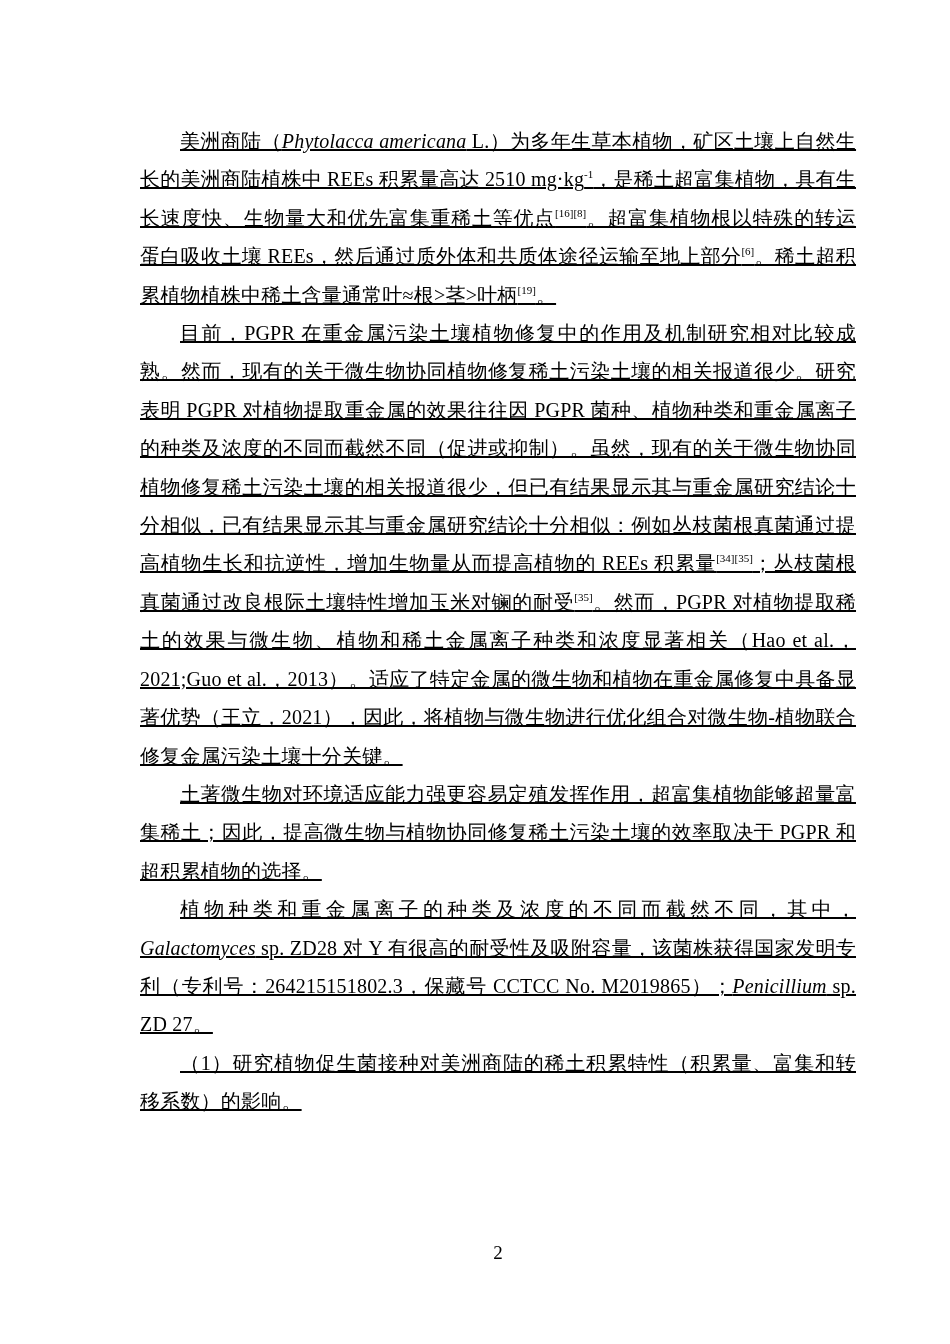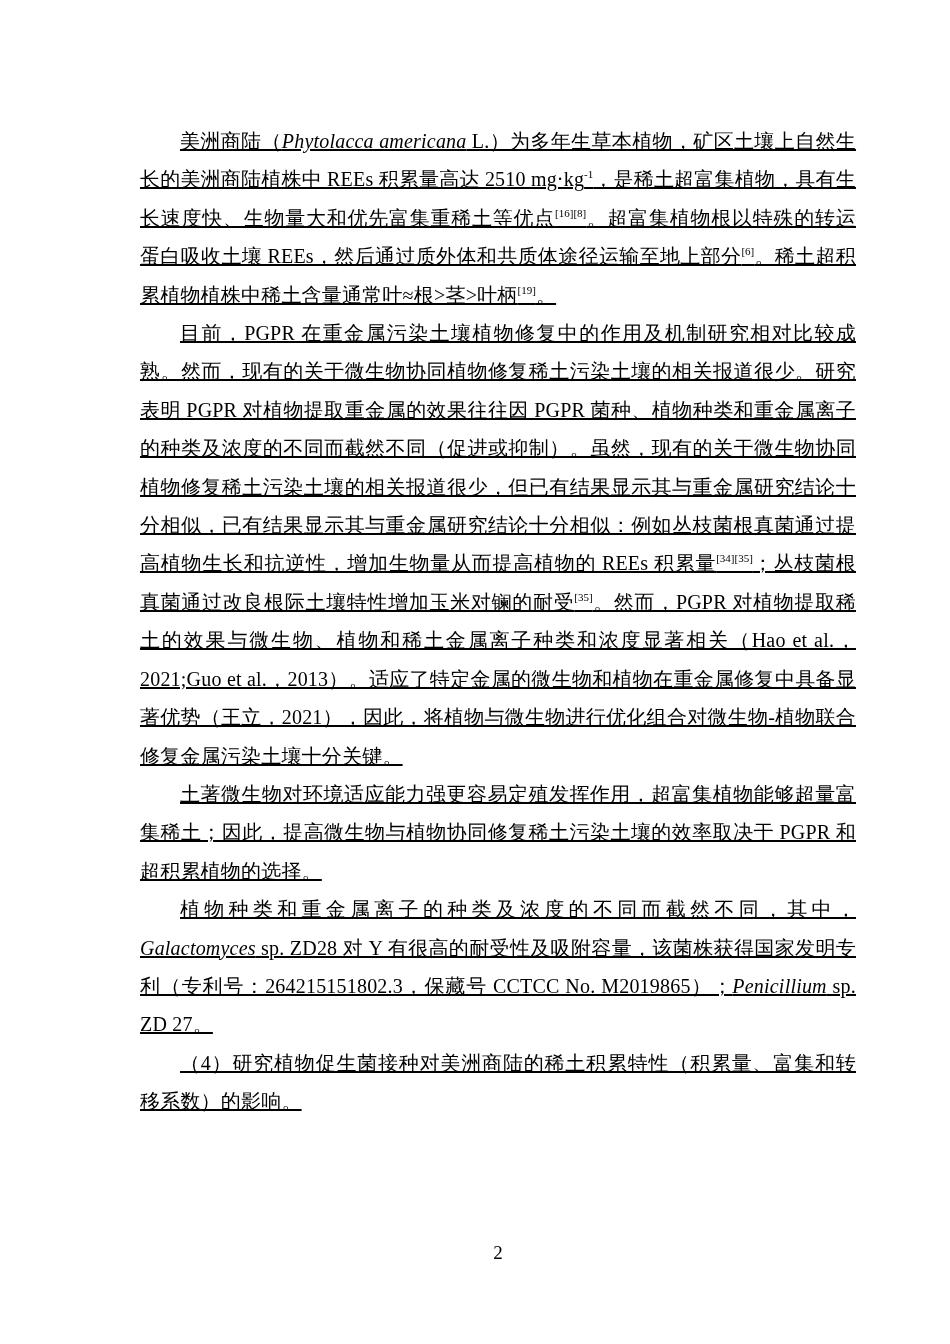--- a/index.html
+++ b/index.html
@@ -54,16 +54,16 @@
 </style>
 </head>
 <body>
 
 <div class="page">
   <div class="content">
       <p class="para"><span>美洲商陆（</span><i>Phytolacca americana</i><span> L.）为多年生草本植物，矿区土壤上自然生长的美洲商陆植株中 REEs 积累量高达 2510 mg·kg</span><sup>-1</sup><span>，是稀土超富集植物，具有生长速度快、生物量大和优先富集重稀土等优点</span><sup>[16][8]</sup><span>。超富集植物根以特殊的转运蛋白吸收土壤 REEs，然后通过质外体和共质体途径运输至地上部分</span><sup>[6]</sup><span>。稀土超积累植物植株中稀土含量通常叶≈根&gt;茎&gt;叶柄</span><sup>[19]</sup><span>。</span></p>
       <p class="para"><span>目前，PGPR 在重金属污染土壤植物修复中的作用及机制研究相对比较成熟。然而，现有的关于微生物协同植物修复稀土污染土壤的相关报道很少。研究表明 PGPR 对植物提取重金属的效果往往因 PGPR 菌种、植物种类和重金属离子的种类及浓度的不同而截然不同（促进或抑制）。虽然，现有的关于微生物协同植物修复稀土污染土壤的相关报道很少，但已有结果显示其与重金属研究结论十分相似，已有结果显示其与重金属研究结论十分相似：例如丛枝菌根真菌通过提高植物生长和抗逆性，增加生物量从而提高植物的 REEs 积累量</span><sup>[34][35]</sup><span>；丛枝菌根真菌通过改良根际土壤特性增加玉米对镧的耐受</span><sup>[35]</sup><span>。然而，PGPR 对植物提取稀土的效果与微生物、植物和稀土金属离子种类和浓度显著相关（Hao et al.，2021;Guo et al.，2013）。适应了特定金属的微生物和植物在重金属修复中具备显著优势（王立，2021），因此，将植物与微生物进行优化组合对微生物-植物联合修复金属污染土壤十分关键。</span></p>
       <p class="para"><span>土著微生物对环境适应能力强更容易定殖发挥作用，超富集植物能够超量富集稀土；因此，提高微生物与植物协同修复稀土污染土壤的效率取决于 PGPR 和超积累植物的选择。</span></p>
       <p class="para"><span>植物种类和重金属离子的种类及浓度的不同而截然不同，其中，</span><i>Galactomyces</i><span> sp. ZD28 对 Y 有很高的耐受性及吸附容量，该菌株获得国家发明专利（专利号：264215151802.3，保藏号 CCTCC No. M2019865）；</span><i>Penicillium</i><span> sp. ZD 27。</span></p>
-      <p class="para"><span>（4）研究植物促生菌接种对美洲商陆的稀土积累特性（积累量、富集和转移系数）的影响。</span></p>
+      <p class="para"><span>（1）研究植物促生菌接种对美洲商陆的稀土积累特性（积累量、富集和转移系数）的影响。</span></p>
     </div>
   <div class="page-number">2</div>
 </div>
 
 </body></html>

